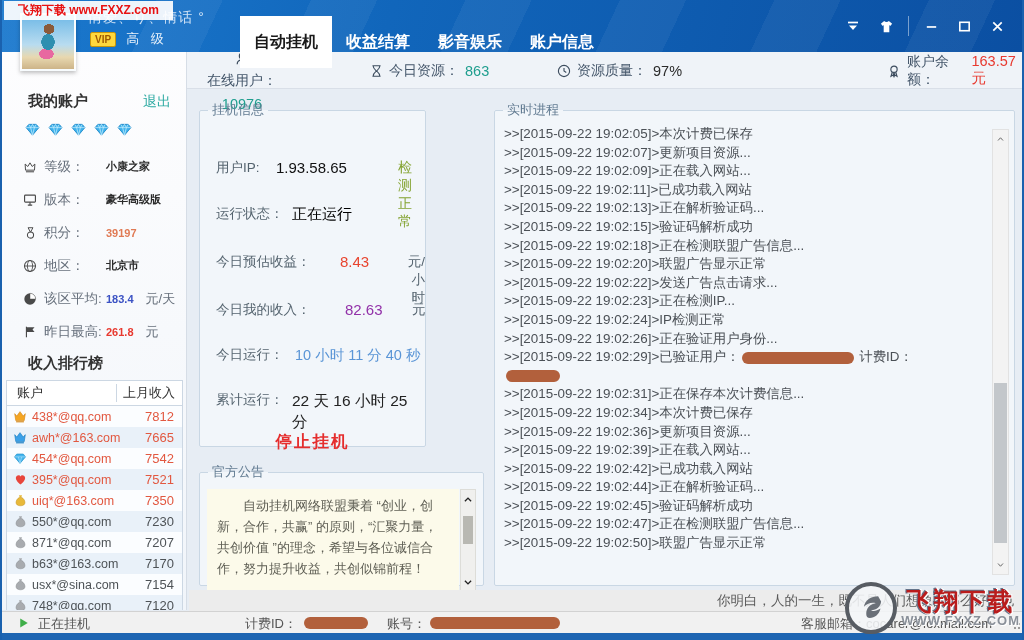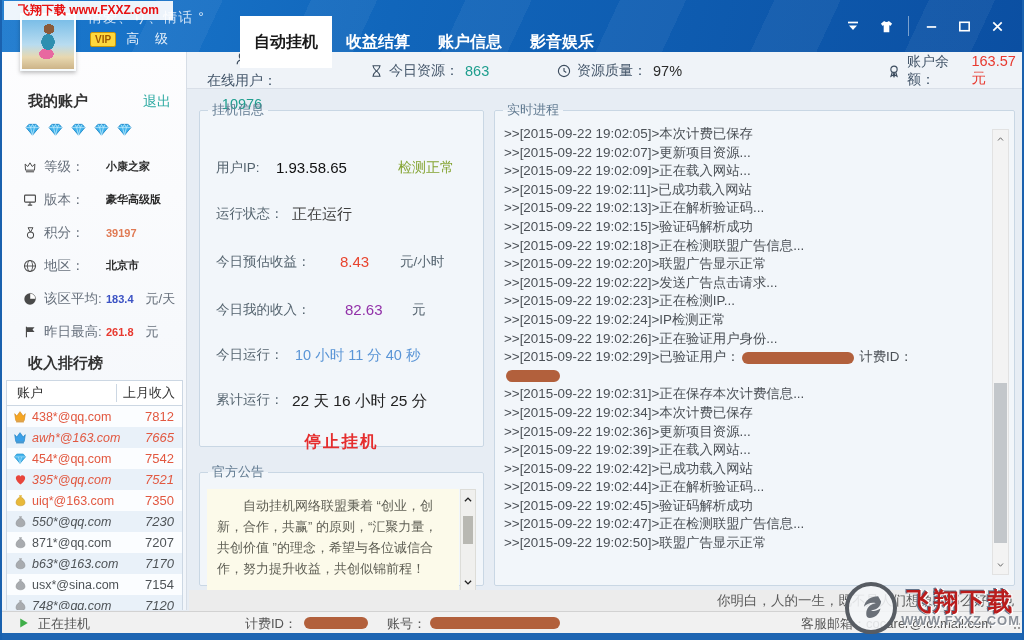--- a/index.html
+++ b/index.html
@@ -15,21 +15,21 @@
     border:2px solid rgba(255,255,255,.95);box-shadow:0 2px 4px rgba(0,0,0,.25);
     background:
       radial-gradient(ellipse 9px 8px at 52% 26%,#8a5a3a 0 60%,transparent 61%),
       radial-gradient(ellipse 11px 13px at 50% 50%,#2e8fb0 0 60%,transparent 61%),
       radial-gradient(ellipse 12px 9px at 47% 72%,#e868a0 0 60%,transparent 61%),
       linear-gradient(180deg,#6fb8e6 0%,#b8dcf0 55%,#e8d8b0 78%,#cdb488 100%);}
   .username{position:absolute;left:86px;top:9px;z-index:5;color:#cfe2f6;font-size:14px;letter-spacing:1px;}
   .vipline{position:absolute;left:88px;top:30px;z-index:5;display:flex;align-items:center;gap:10px;}
   .vipbadge{background:#ffd83d;color:#a05a00;border:1px solid #c8960a;border-radius:2px;
     font-size:10px;font-weight:bold;padding:0 4px;line-height:13px;}
-  .grade{color:#e8f1fa;font-size:13px;letter-spacing:4px;font-family:Liberation Mono, monospace;}
+  .grade{color:#e8f1fa;font-size:13px;letter-spacing:4px;}
   .tabbar{position:absolute;left:238px;top:0;height:52px;display:flex;z-index:4;margin-top:16px;}
   .tab{width:92px;height:52px;line-height:52px;text-align:center;color:#fff;
     font-size:16px;font-weight:bold;cursor:default;}
   .tab.active{background:#fff;color:#1a1a1a;}
   .wcontrols{position:absolute;right:14px;top:0;height:52px;display:flex;align-items:center;gap:11px;z-index:5;}
   .wctl{width:22px;height:22px;display:flex;align-items:center;justify-content:center;}
   .vdiv{width:1px;height:20px;background:rgba(255,255,255,.45);}
   
   .statsbar{position:absolute;left:185px;top:52px;width:837px;height:37px;background:#eff3f8;
     border-bottom:1px solid #d9dfe8;}
@@ -47,21 +47,21 @@
   .sfield .ico{width:28px;text-align:center;margin-left:14px;}
   .flabel{color:#67707c;font-size:13.5px;width:62px;}
   .fval{font-size:11px;font-weight:bold;}
   .fsuf{color:#67707c;font-size:13px;margin-left:12px;}
   .rank-title{position:absolute;left:26px;top:302px;font-size:15px;font-weight:bold;color:#333;}
   .rank-table{position:absolute;left:4px;top:328px;width:177px;border:1px solid #ccd7e3;background:#fff;}
   .rank-head{display:flex;height:25px;align-items:center;border-bottom:1px solid #ccd7e3;font-size:13px;color:#333;}
   .rank-head .hc1{padding-left:10px;flex:1;}
   .rank-head .hc2{width:66px;border-left:1px solid #ccd7e3;padding-left:6px;}
   .rrow{display:flex;align-items:center;height:21px;font-size:12.5px;color:#4e5357;background:#fbfdff;}
-  .rrow.alt{background:#e9f1f9;font-style:italic;}
+  .rrow.alt{background:#e9f1f9;}
   .rrow.hot{color:#e25840;}
   .rrow .ico{width:16px;margin-left:5px;}
   .racc{flex:1;margin-left:4px;white-space:nowrap;overflow:hidden;}
   .rinc{width:48px;text-align:right;padding-right:8px;font-size:13px;}
   
   fieldset{position:absolute;margin:0;padding:0;border:1px solid #c9d7e4;background:#f2f6fa;border-radius:2px;}
   legend{font-size:13px;color:#637c92;padding:0 4px;margin-left:8px;}
   
   .hrow{position:absolute;left:0;width:100%;height:20px;}
   .hlabel{position:absolute;left:16px;color:#55646f;font-size:13.5px;}
@@ -124,22 +124,22 @@
   <div class="titlebar"></div>
   <div class="avatar"></div>
   <div class="username">情爱、り、情话 °</div>
   <div class="vipline">
     <span class="vipbadge">VIP</span>
     <span class="grade">高 级</span>
   </div>
   <div class="tabbar">
       <div class="tab active">自动挂机</div>
       <div class="tab">收益结算</div>
+      <div class="tab">影音娱乐</div>
       <div class="tab">账户信息</div>
-      <div class="tab">影音娱乐</div>
     </div>
   <div class="wcontrols">
       <div class="wctl">
         <svg viewBox="0 0 16 16" width="16" height="16">
           <path d="M3 4.5h10" stroke="#fff" stroke-width="1.7"></path>
           <path d="M4 7.5l4 4.5 4-4.5z" fill="#fff"></path>
         </svg>
       </div>
       <div class="wctl">
         <svg viewBox="0 0 16 16" width="15" height="15">
@@ -409,30 +409,30 @@
                 <path d="M6.8 4h2.4c2.6 1.6 4.3 4 4.3 6.5 0 2.6-2.2 4-5.5 4s-5.5-1.4-5.5-4C2.5 8 4.2 5.6 6.8 4z" fill="#a8abaf" stroke="#85888c" stroke-width="0.6"></path>
               </svg>
             </span>
             <span class="racc">748*@qq.com</span>
             <span class="rinc">7120</span>
           </div>
         </div>
     </div>
   </div>
 
-  <fieldset style="left:197px;top:101px;width:285px;height:346px;">
+  <fieldset style="left:197px;top:101px;width:227px;height:346px;">
     <legend>挂机信息</legend>
     <div class="hrow" style="top:40px;">
       <span class="hlabel">用户IP:</span>
       <span class="hval" style="left:76px;color:#111;">1.93.58.65</span>
       <span class="hval" style="left:198px;color:#85a433;font-size:14px;">检测正常</span>
     </div>
     <div class="hrow" style="top:86px;">
       <span class="hlabel">运行状态：</span>
-      <span class="hval" style="left:92px;color:#404040;">正在运行</span>
+      <span class="hval" style="left:92px;color:#000000;">正在运行</span>
     </div>
     <div class="hrow" style="top:134px;">
       <span class="hlabel">今日预估收益：</span>
       <span class="hval" style="left:140px;color:#e8442e;">8.43</span>
       <span class="hunit" style="left:200px;text-align:right;">元/小时</span>
     </div>
     <div class="hrow" style="top:182px;">
       <span class="hlabel">今日我的收入：</span>
       <span class="hval" style="left:145px;color:#9231a8;">82.63</span>
       <span class="hunit" style="left:212px;">元</span>

